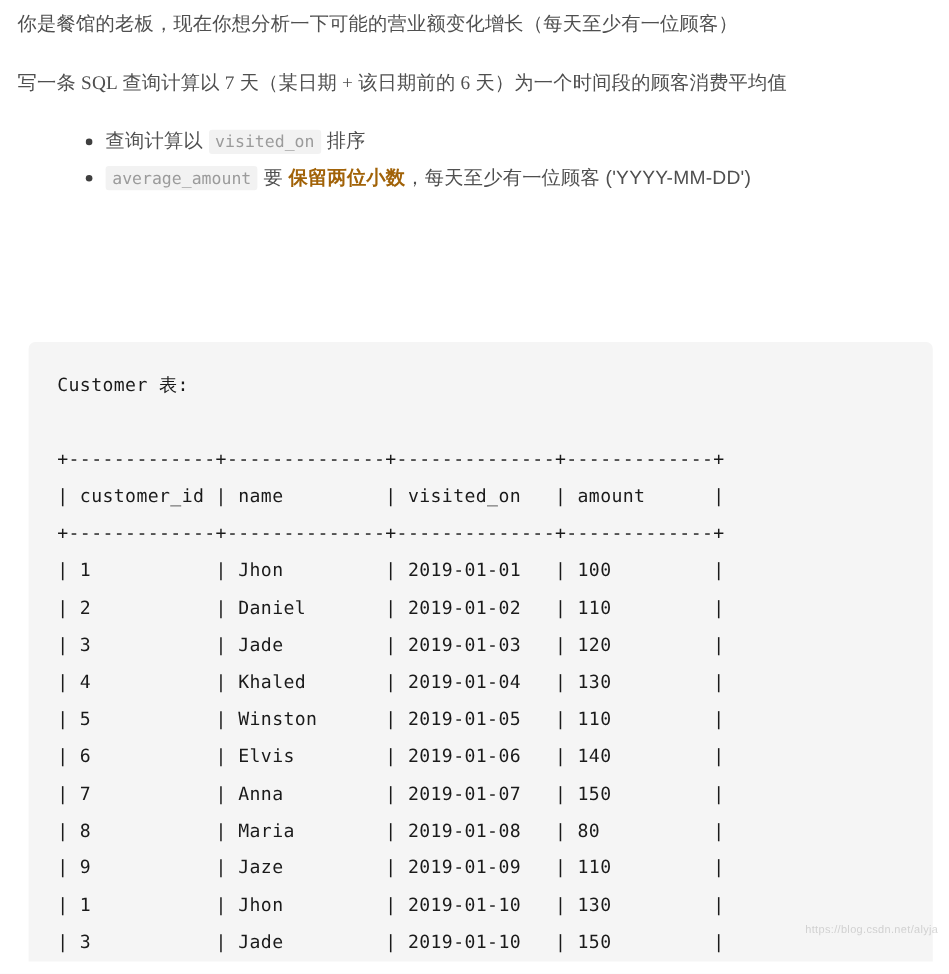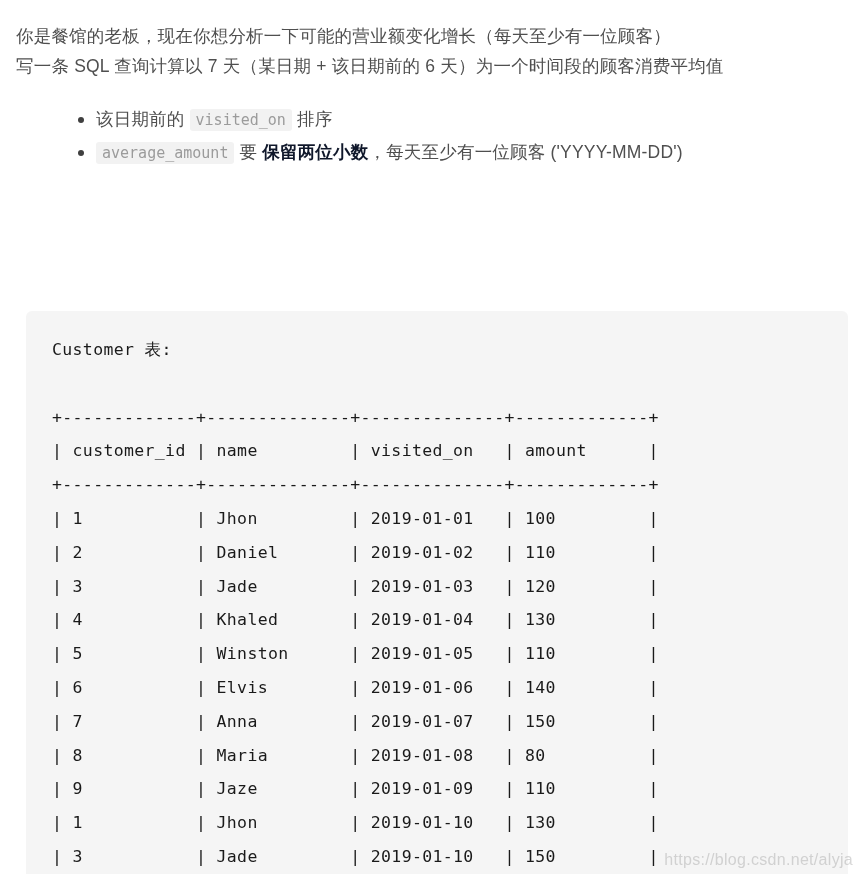--- a/index.html
+++ b/index.html
@@ -26,22 +26,22 @@
 
   
   .para {
     font-size: 17.5px;
     line-height: 30px;
     color: #4f4f4f;
     margin: 0;
     padding: 0;
     letter-spacing: 0.2px;
   }
-  #para-intro  { margin-top: 21px; }
-  #para-task   { width: 836px; }
+  #para-intro  { margin-top: 6px; }
+  #para-task   { margin-top: 24px; width: 836px; font-family: Liberation Serif, serif; }
   #para-format { margin-top: 24px; }
 
   
   .req-list {
     margin: 22px 0 0 0;
     padding-left: 62px;
     list-style: none;
   }
   .req-item {
     font-size: 17.5px;
@@ -66,21 +66,21 @@
     background: #f2f2f2;
     color: #9b9b9b;
     font-size: 15px;
     padding: 2px 6px;
     border-radius: 3px;
     letter-spacing: 0;
     margin-top: 36px;
   }
   .bold-note {
     font-weight: bold;
-    color: #0f172a;
+    color: #a16207;
   }
 
   
   .code-block {
     position: absolute;
     left: 26px;
     top: 311px;
     width: 822px;
     height: 563px;
     background: #f5f5f5;
@@ -95,42 +95,42 @@
     line-height: 33.8px;
     color: #1a1a1a;
     white-space: pre;
     letter-spacing: 0.35px;
   }
 
   
   .watermark {
     position: absolute;
     right: 10px;
-    bottom: 16px;
+    bottom: 34px;
     font-family: "Liberation Sans", sans-serif;
-    font-size: 16px;
+    font-size: 10px;
     color: rgba(150, 150, 150, 0.38);
     letter-spacing: 0.3px;
     pointer-events: none;
     user-select: none;
   }
 </style>
 </head>
 <body>
 
 <div class="article">
 
   <p class="para" id="para-intro">你是餐馆的老板，现在你想分析一下可能的营业额变化增长（每天至少有一位顾客）</p>
 
   <p class="para" id="para-task">写一条 SQL 查询计算以 7 天（某日期 + 该日期前的 6 天）为一个时间段的顾客消费平均值</p>
 
 
   <ul class="req-list">
     <li class="req-item">
-      <span>该日期前的</span> <code class="inline-code">visited_on</code> <span>排序</span>
+      <span>查询计算以</span> <code class="inline-code">visited_on</code> <span>排序</span>
     </li>
     <li class="req-item">
       <code class="inline-code">average_amount</code> <span>要</span> <span class="bold-note">保留两位小数</span><span>，每天至少有一位顾客 ('YYYY-MM-DD')</span>
     </li>
   </ul>
 
 </div>
 
 <div class="code-block">
   <pre class="code-pre" id="ascii-table">Customer 表:

